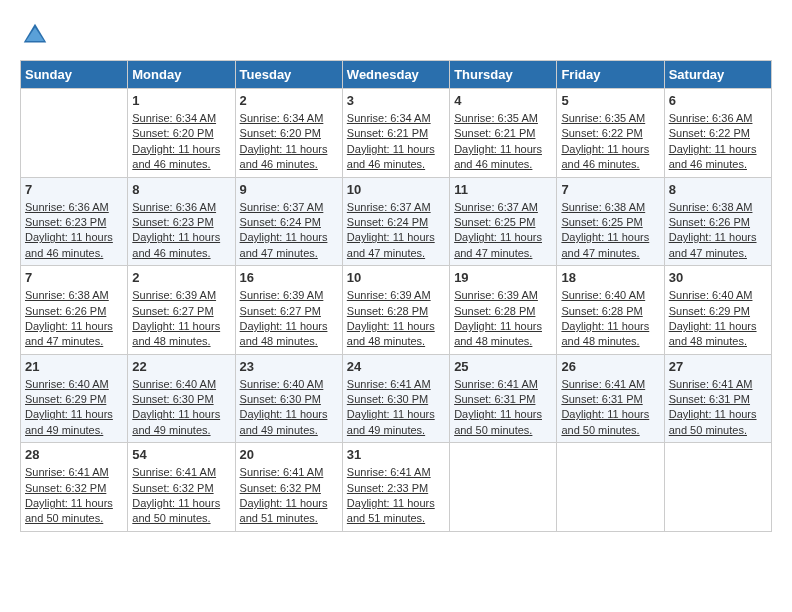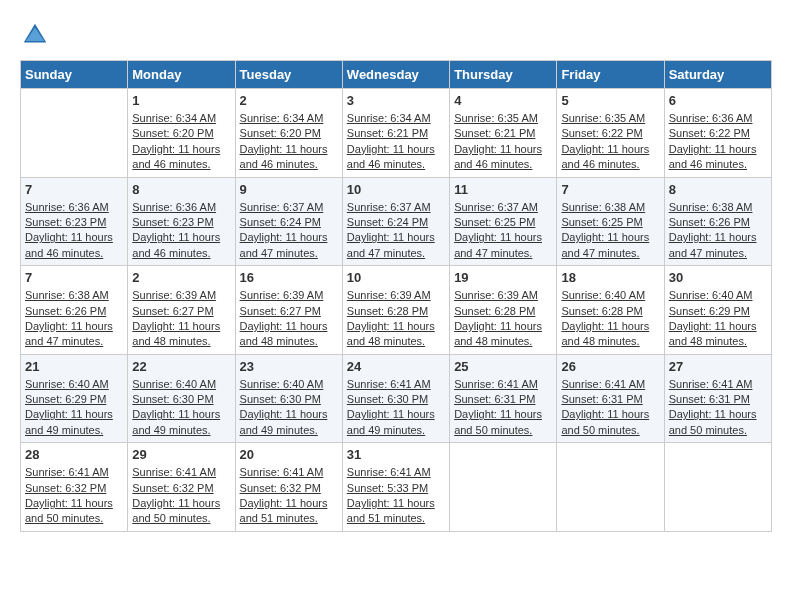--- a/index.html
+++ b/index.html
@@ -353,40 +353,40 @@
       <tr>
         <td>
         <span class="day-number">28</span>
         <div class="day-info">
           <span>Sunrise: 6:41 AM</span><br>
           <span>Sunset: 6:32 PM</span><br>
           <span>Daylight: 11 hours and 50 minutes.</span>
         </div>
       </td>
         <td>
-        <span class="day-number">29</span>
+        <span class="day-number">54</span>
         <div class="day-info">
           <span>Sunrise: 6:41 AM</span><br>
           <span>Sunset: 6:32 PM</span><br>
           <span>Daylight: 11 hours and 50 minutes.</span>
         </div>
       </td>
         <td>
         <span class="day-number">20</span>
         <div class="day-info">
           <span>Sunrise: 6:41 AM</span><br>
           <span>Sunset: 6:32 PM</span><br>
           <span>Daylight: 11 hours and 51 minutes.</span>
         </div>
       </td>
         <td>
         <span class="day-number">31</span>
         <div class="day-info">
           <span>Sunrise: 6:41 AM</span><br>
-          <span>Sunset: 5:33 PM</span><br>
+          <span>Sunset: 2:33 PM</span><br>
           <span>Daylight: 11 hours and 51 minutes.</span>
         </div>
       </td>
         <td class="empty-cell"></td>
         <td class="empty-cell"></td>
         <td class="empty-cell"></td>
       </tr>
     </tbody>
 </table>
 

